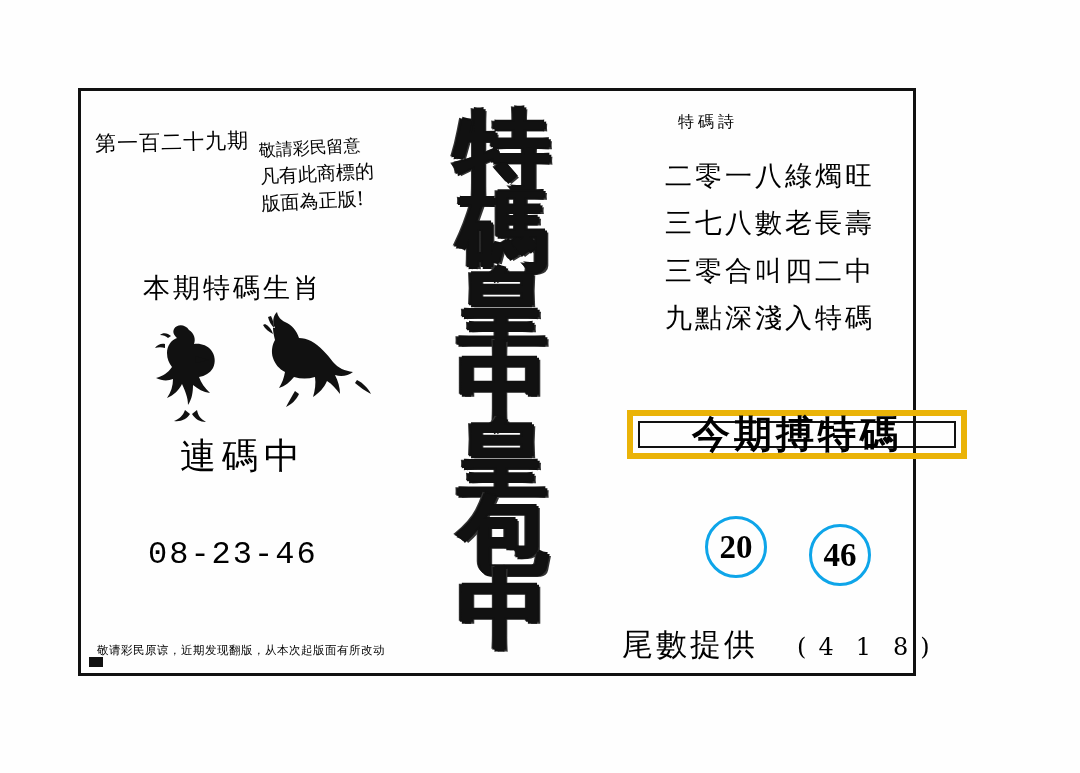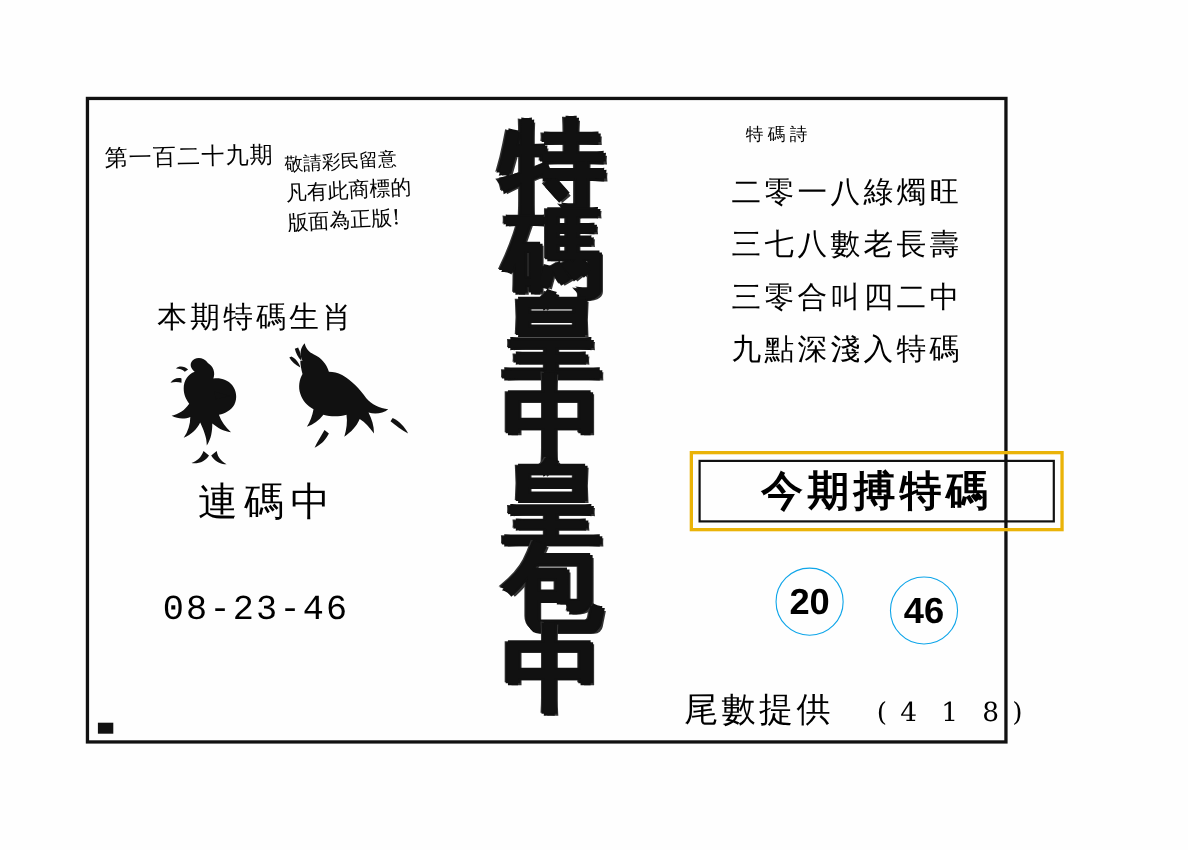--- a/index.html
+++ b/index.html
@@ -160,22 +160,22 @@
     letter-spacing: 3px;
     line-height: 1.75;
     white-space: nowrap;
   }
 
   .banner {
     position: absolute;
     left: 627px;
     top: 410px;
     width: 340px;
-    height: 73px;
-    border: 3px solid #eab308;
+    height: 49px;
+    border: 6px solid #eab308;
     box-sizing: border-box;
   }
   .banner .inner {
     position: absolute;
     left: 5px;
     top: 5px;
     right: 5px;
     bottom: 5px;
     border: 2px solid #111;
     display: flex;
@@ -194,27 +194,27 @@
     position: absolute;
     left: 705px;
     top: 512px;
     width: 200px;
     height: 74px;
   }
   .ball {
     position: absolute;
     width: 62px;
     height: 62px;
-    border: 1px solid #0ea5e9;
+    border: 3px solid #0ea5e9;
     border-radius: 50%;
     box-sizing: border-box;
     display: flex;
     align-items: center;
     justify-content: center;
-    font-family: Liberation Sans, sans-serif;
+    font-family: Liberation Serif, serif;
     font-weight: bold;
     font-size: 33px;
   }
   .ball.b1 { left: 0px;  top: 4px; }
   .ball.b2 { left: 104px; top: 12px; }
 
   .tail-row {
     position: absolute;
     left: 622px;
     top: 624px;
@@ -273,20 +273,21 @@
         <path d="M18 6c2 4 3 8 3 12 -3-3-5-7-6-11z"></path>
         <path d="M12 14c4 2 7 6 8 10 -4-2-8-5-10-9z"></path>
         <path d="M104 70c6 3 11 8 14 14 -6-3-11-7-16-11z"></path>
         <path d="M46 84c-3 6-7 10-13 13 3-6 6-11 9-16z"></path>
       </g>
     </svg>
   </div>
 
   <div class="lian-ma">連碼中</div>
   <div class="numbers-left">08-23-46</div>
+  <div class="fineprint">敬请彩民原谅，近期发现翻版，从本次起版面有所改动</div>
 
   <div class="center-title">
     <span class="ch first">特</span>
     <span class="ch">碼</span>
     <span class="ch">皇</span>
     <span class="ch">中</span>
     <span class="ch">皇</span>
     <span class="ch">包</span>
     <span class="ch">中</span>
   </div>

